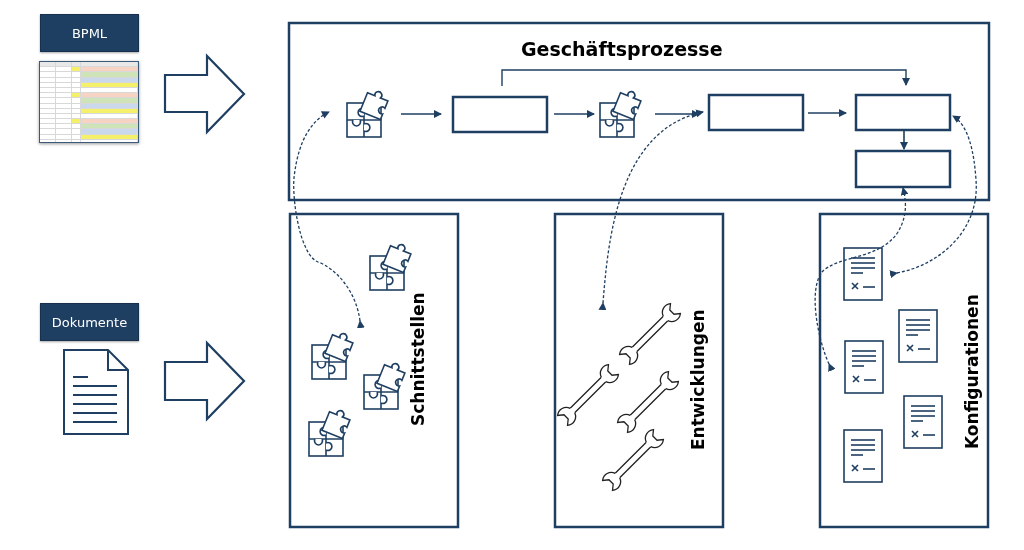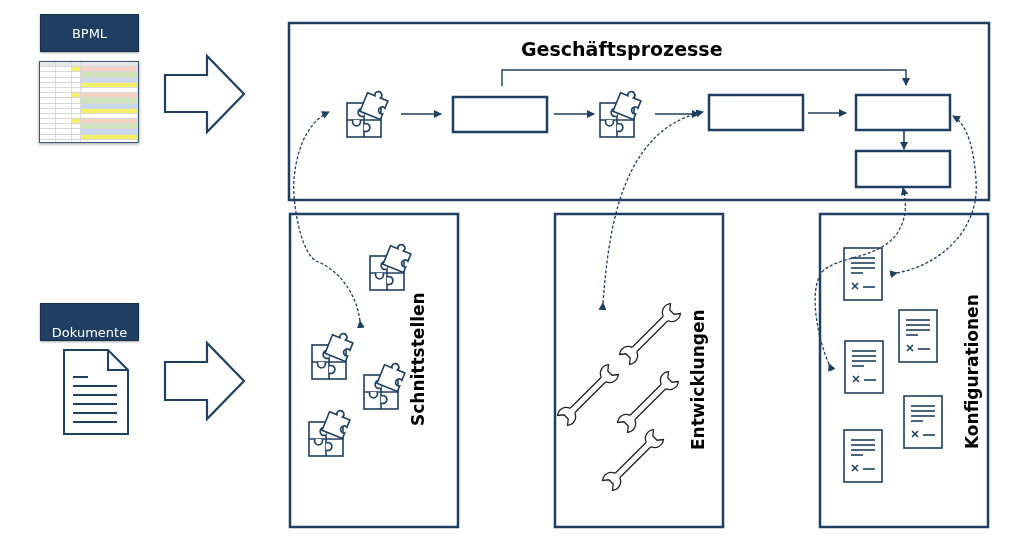--- a/index.html
+++ b/index.html
@@ -110,21 +110,21 @@
       <span style="width: 60%; background: rgb(245, 240, 106);"></span>
     </div>
     <div class="thumb-row">
       <span style="width: 16%; background: rgb(255, 255, 255);"></span>
       <span style="width: 16%; background: rgb(255, 255, 255);"></span>
       <span style="width: 8%; background: rgb(255, 255, 255);"></span>
       <span style="width: 60%; background: rgb(255, 255, 255);"></span>
     </div>
   </div>
 
-<div class="label-box" style="left:40px;top:303px;width:97px;height:36px;align-items:flex-end;">
+<div class="label-box" style="left:40px;top:303px;width:97px;height:36px;">
   <span>Dokumente</span>
 </div>
 
 <div class="title" style="left:521px;top:38px;">Geschäftsprozesse</div>
 <div class="vtext" style="left:358px;top:356px;width:120px;text-align:center;">Schnittstellen</div>
 <div class="vtext" style="left:628px;top:370px;width:140px;text-align:center;">Entwicklungen</div>
 <div class="vtext" style="left:897px;top:364px;width:150px;text-align:center;">Konfigurationen</div>
 
 <svg width="1024" height="550" viewBox="0 0 1024 550" xmlns="http://www.w3.org/2000/svg">
   <defs>

